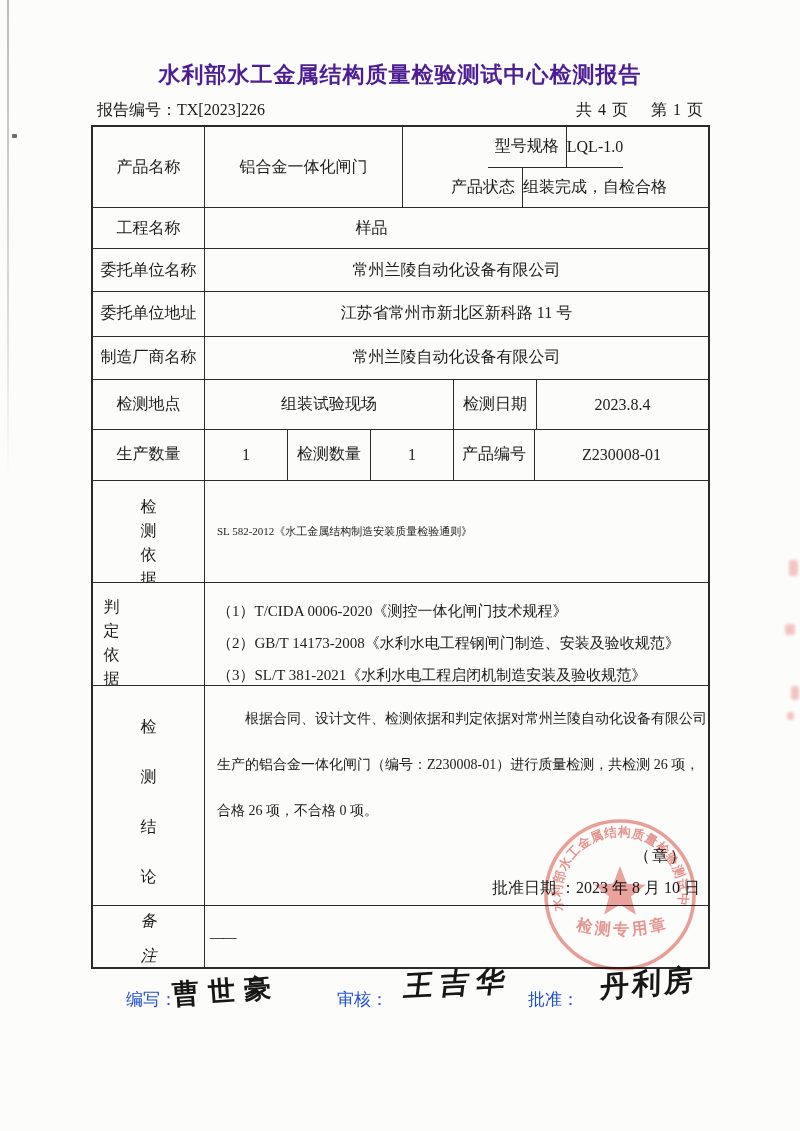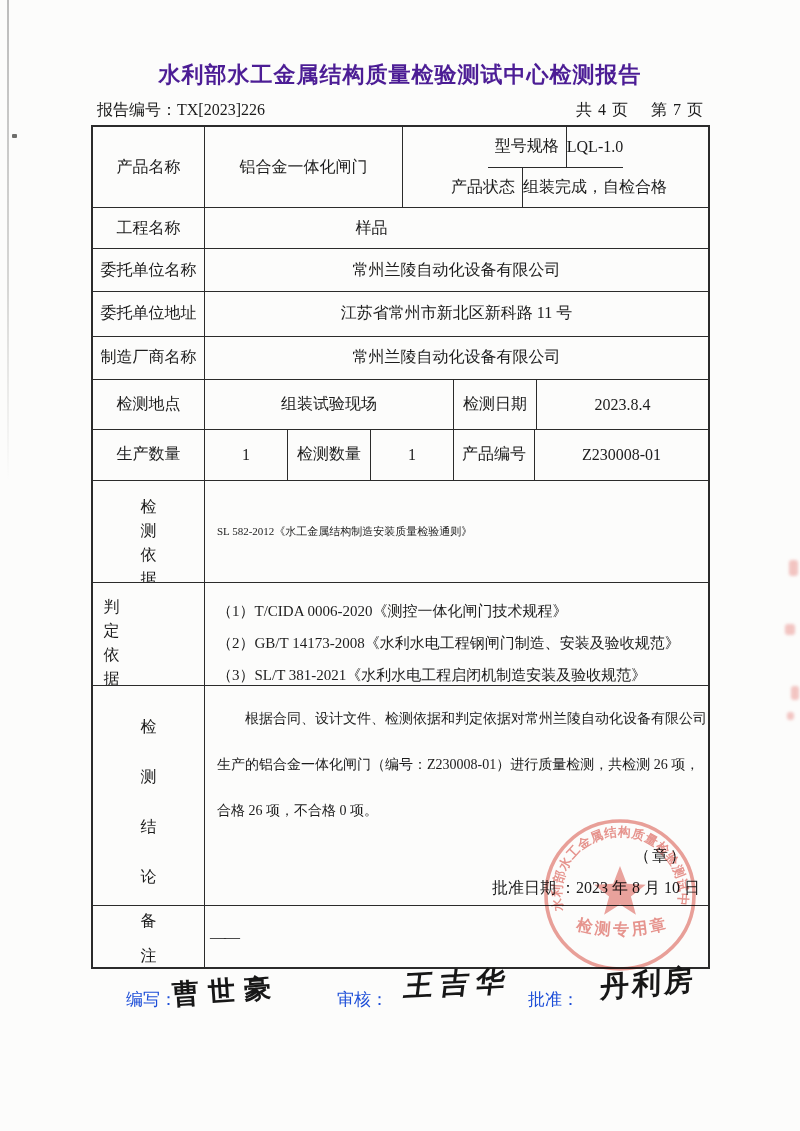--- a/index.html
+++ b/index.html
@@ -20,21 +20,21 @@
   .hdr-left{left:97px;}
   .hdr-right{left:576px;letter-spacing:1px;}
   
   .tbl{
     left:91px;top:125px;width:619px;height:844px;
     border:2px solid #2b2b2b;box-sizing:border-box;
     display:flex;flex-direction:column;
     background:transparent;
   }
   .row{display:flex;flex-direction:row;border-bottom:1.5px solid #2b2b2b;box-sizing:border-box;}
-  .row.last{border-bottom:none;}
+  .row.last{border-bottom:none;font-style:italic;}
   .cell{
     box-sizing:border-box;border-right:1.5px solid #2b2b2b;
     display:flex;align-items:center;justify-content:center;
     font-size:16px;color:#1c1c1c;overflow:hidden;
   }
   .cell.end{border-right:none;}
   .lab{flex:0 0 112px;}
   .fill{flex:1 1 auto;}
   
   .r1{height:82px;} .r2{height:41px;} .r3{height:43px;} .r4{height:45px;}
@@ -98,21 +98,21 @@
   .sm1{left:789px;top:560px;width:9px;height:16px;}
   .sm2{left:785px;top:624px;width:10px;height:11px;}
   .sm3{left:791px;top:686px;width:8px;height:14px;}
   .sm4{left:787px;top:712px;width:7px;height:8px;}
 </style>
 </head>
 <body>
 
 <div class="abs title">水利部水工金属结构质量检验测试中心检测报告</div>
 <div class="abs hdr hdr-left">报告编号：TX[2023]226</div>
-<div class="abs hdr hdr-right">共 4 页　 第 7 页</div>
+<div class="abs hdr hdr-right">共 4 页　 第 1 页</div>
 
 <div class="abs tbl">
 
   <div class="row r1">
     <div class="cell lab">产品名称</div>
     <div class="cell val1">铝合金一体化闸门</div>
     <div class="cell subcol end">
       <div class="subrow first">
         <div class="cell sublab">型号规格</div>
         <div class="cell fill end">LQL-1.0</div>

